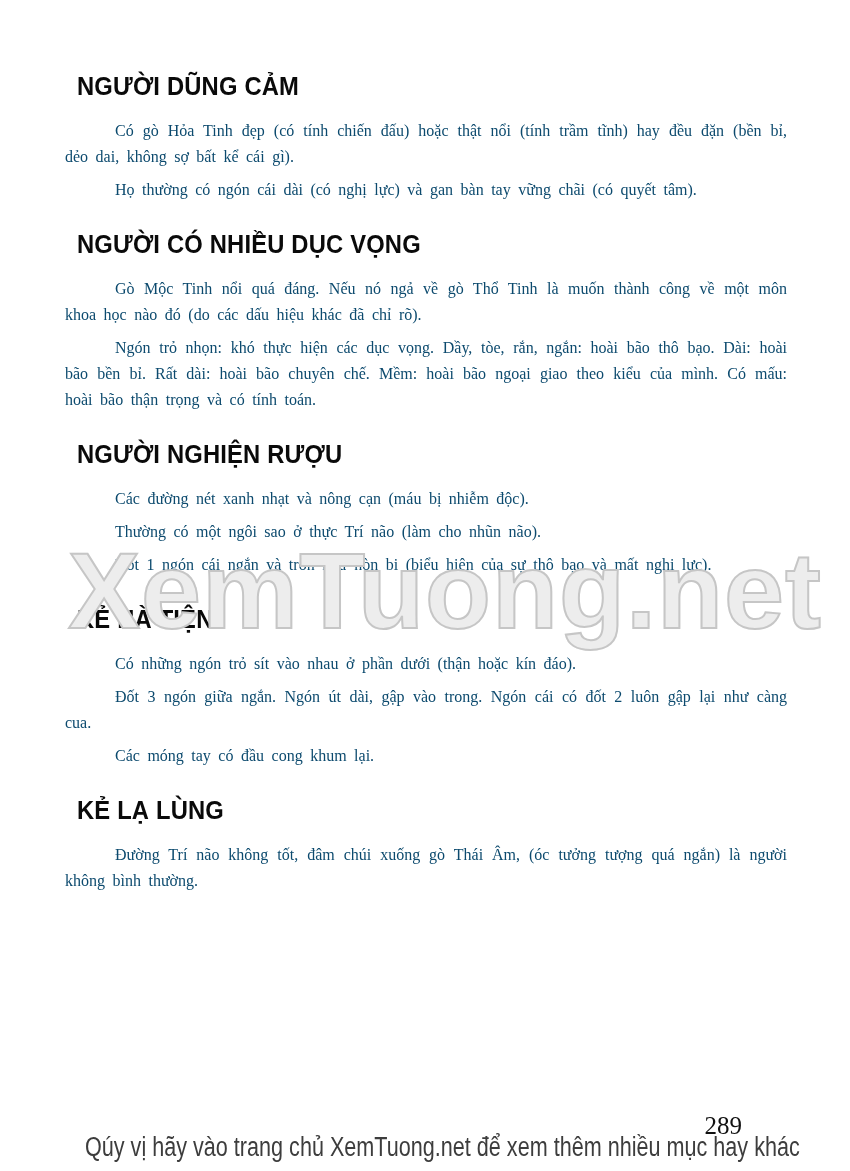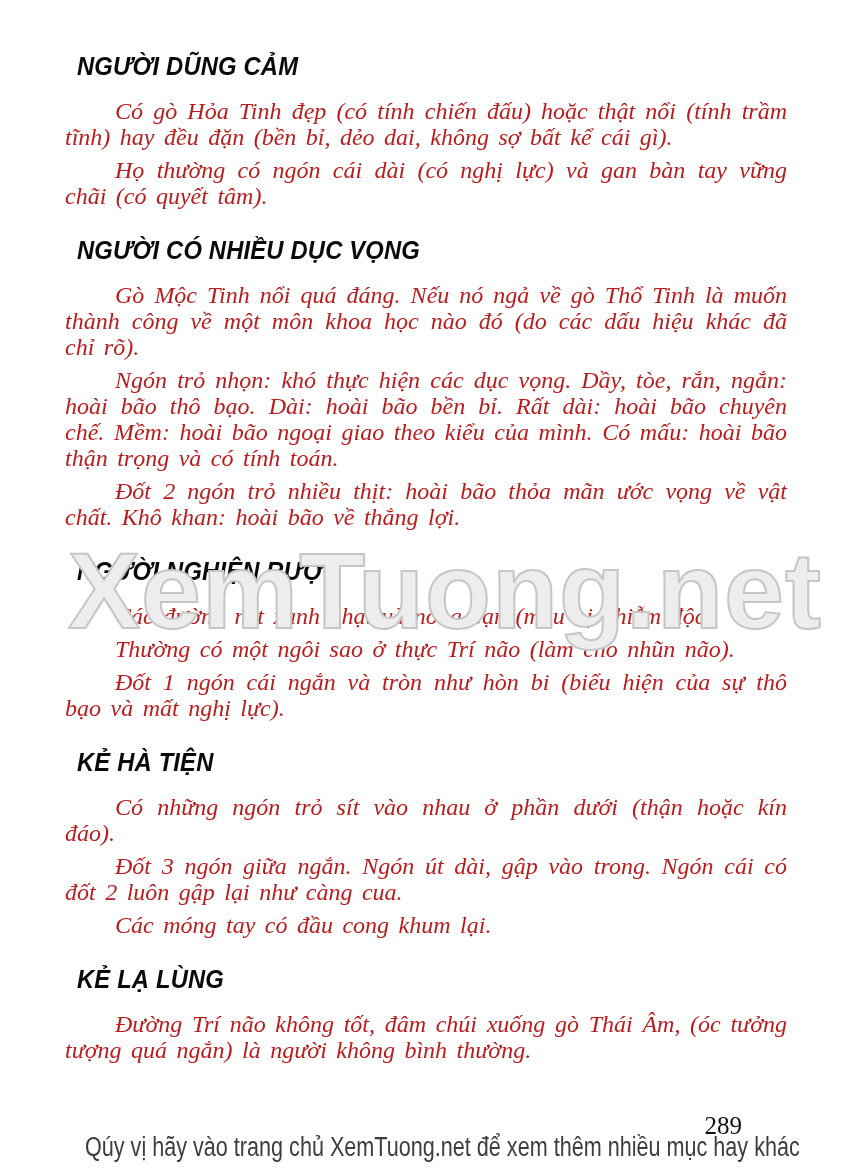--- a/index.html
+++ b/index.html
@@ -11,46 +11,45 @@
     width: 850px;
     height: 1171px;
     position: relative;
     overflow: hidden;
     font-family: "Liberation Serif", serif;
     color: #151515;
   }
   .page {
     position: absolute;
     left: 65px;
-    top: 52px;
+    top: 72px;
     width: 722px;
-    font-style: italic;
   }
   .section-heading {
     font-family: "Liberation Sans", sans-serif;
     font-weight: bold;
     font-size: 25px;
     letter-spacing: 0.2px;
     color: #0a0a0a;
     margin: 27px 0 17px 12px;
     white-space: nowrap;
     transform: scaleX(0.95);
     transform-origin: left center;
   }
   .section:first-child .section-heading {
     margin-top: 0;
   }
   .body-para {
-    font-size: 24px;
+    font-size: 16px;
     line-height: 26px;
     margin: 7px 0;
     text-align: justify;
     text-indent: 50px;
     word-spacing: 3.5px;
-    color: #b91c1c;
+    color: #0c4a6e;
   }
   .section { margin: 0; }
   .watermark {
     position: absolute;
     left: 68px;
     top: 528px;
     width: 760px;
     font-family: "Liberation Sans", sans-serif;
     font-weight: bold;
     font-size: 108px;
@@ -99,21 +98,20 @@
   <div class="section">
     <div class="section-heading">NGƯỜI DŨNG CẢM</div>
     <p class="body-para">Có gò Hỏa Tinh đẹp (có tính chiến đấu) hoặc thật nổi (tính trầm tĩnh) hay đều đặn (bền bỉ, dẻo dai, không sợ bất kể cái gì).</p>
     <p class="body-para">Họ thường có ngón cái dài (có nghị lực) và gan bàn tay vững chãi (có quyết tâm).</p>
   </div>
 
   <div class="section">
     <div class="section-heading">NGƯỜI CÓ NHIỀU DỤC VỌNG</div>
     <p class="body-para">Gò Mộc Tinh nổi quá đáng. Nếu nó ngả về gò Thổ Tinh là muốn thành công về một môn khoa học nào đó (do các dấu hiệu khác đã chỉ rõ).</p>
     <p class="body-para">Ngón trỏ nhọn: khó thực hiện các dục vọng. Dầy, tòe, rắn, ngắn: hoài bão thô bạo. Dài: hoài bão bền bỉ. Rất dài: hoài bão chuyên chế. Mềm: hoài bão ngoại giao theo kiểu của mình. Có mấu: hoài bão thận trọng và có tính toán.</p>
-    <p class="body-para">Đốt 2 ngón trỏ nhiều thịt: hoài bão thỏa mãn ước vọng về vật chất. Khô khan: hoài bão về thắng lợi.</p>
   </div>
 
   <div class="section">
     <div class="section-heading">NGƯỜI NGHIỆN RƯỢU</div>
     <p class="body-para">Các đường nét xanh nhạt và nông cạn (máu bị nhiễm độc).</p>
     <p class="body-para">Thường có một ngôi sao ở thực Trí não (làm cho nhũn não).</p>
     <p class="body-para">Đốt 1 ngón cái ngắn và tròn như hòn bi (biểu hiện của sự thô bạo và mất nghị lực).</p>
   </div>
 
   <div class="section">

